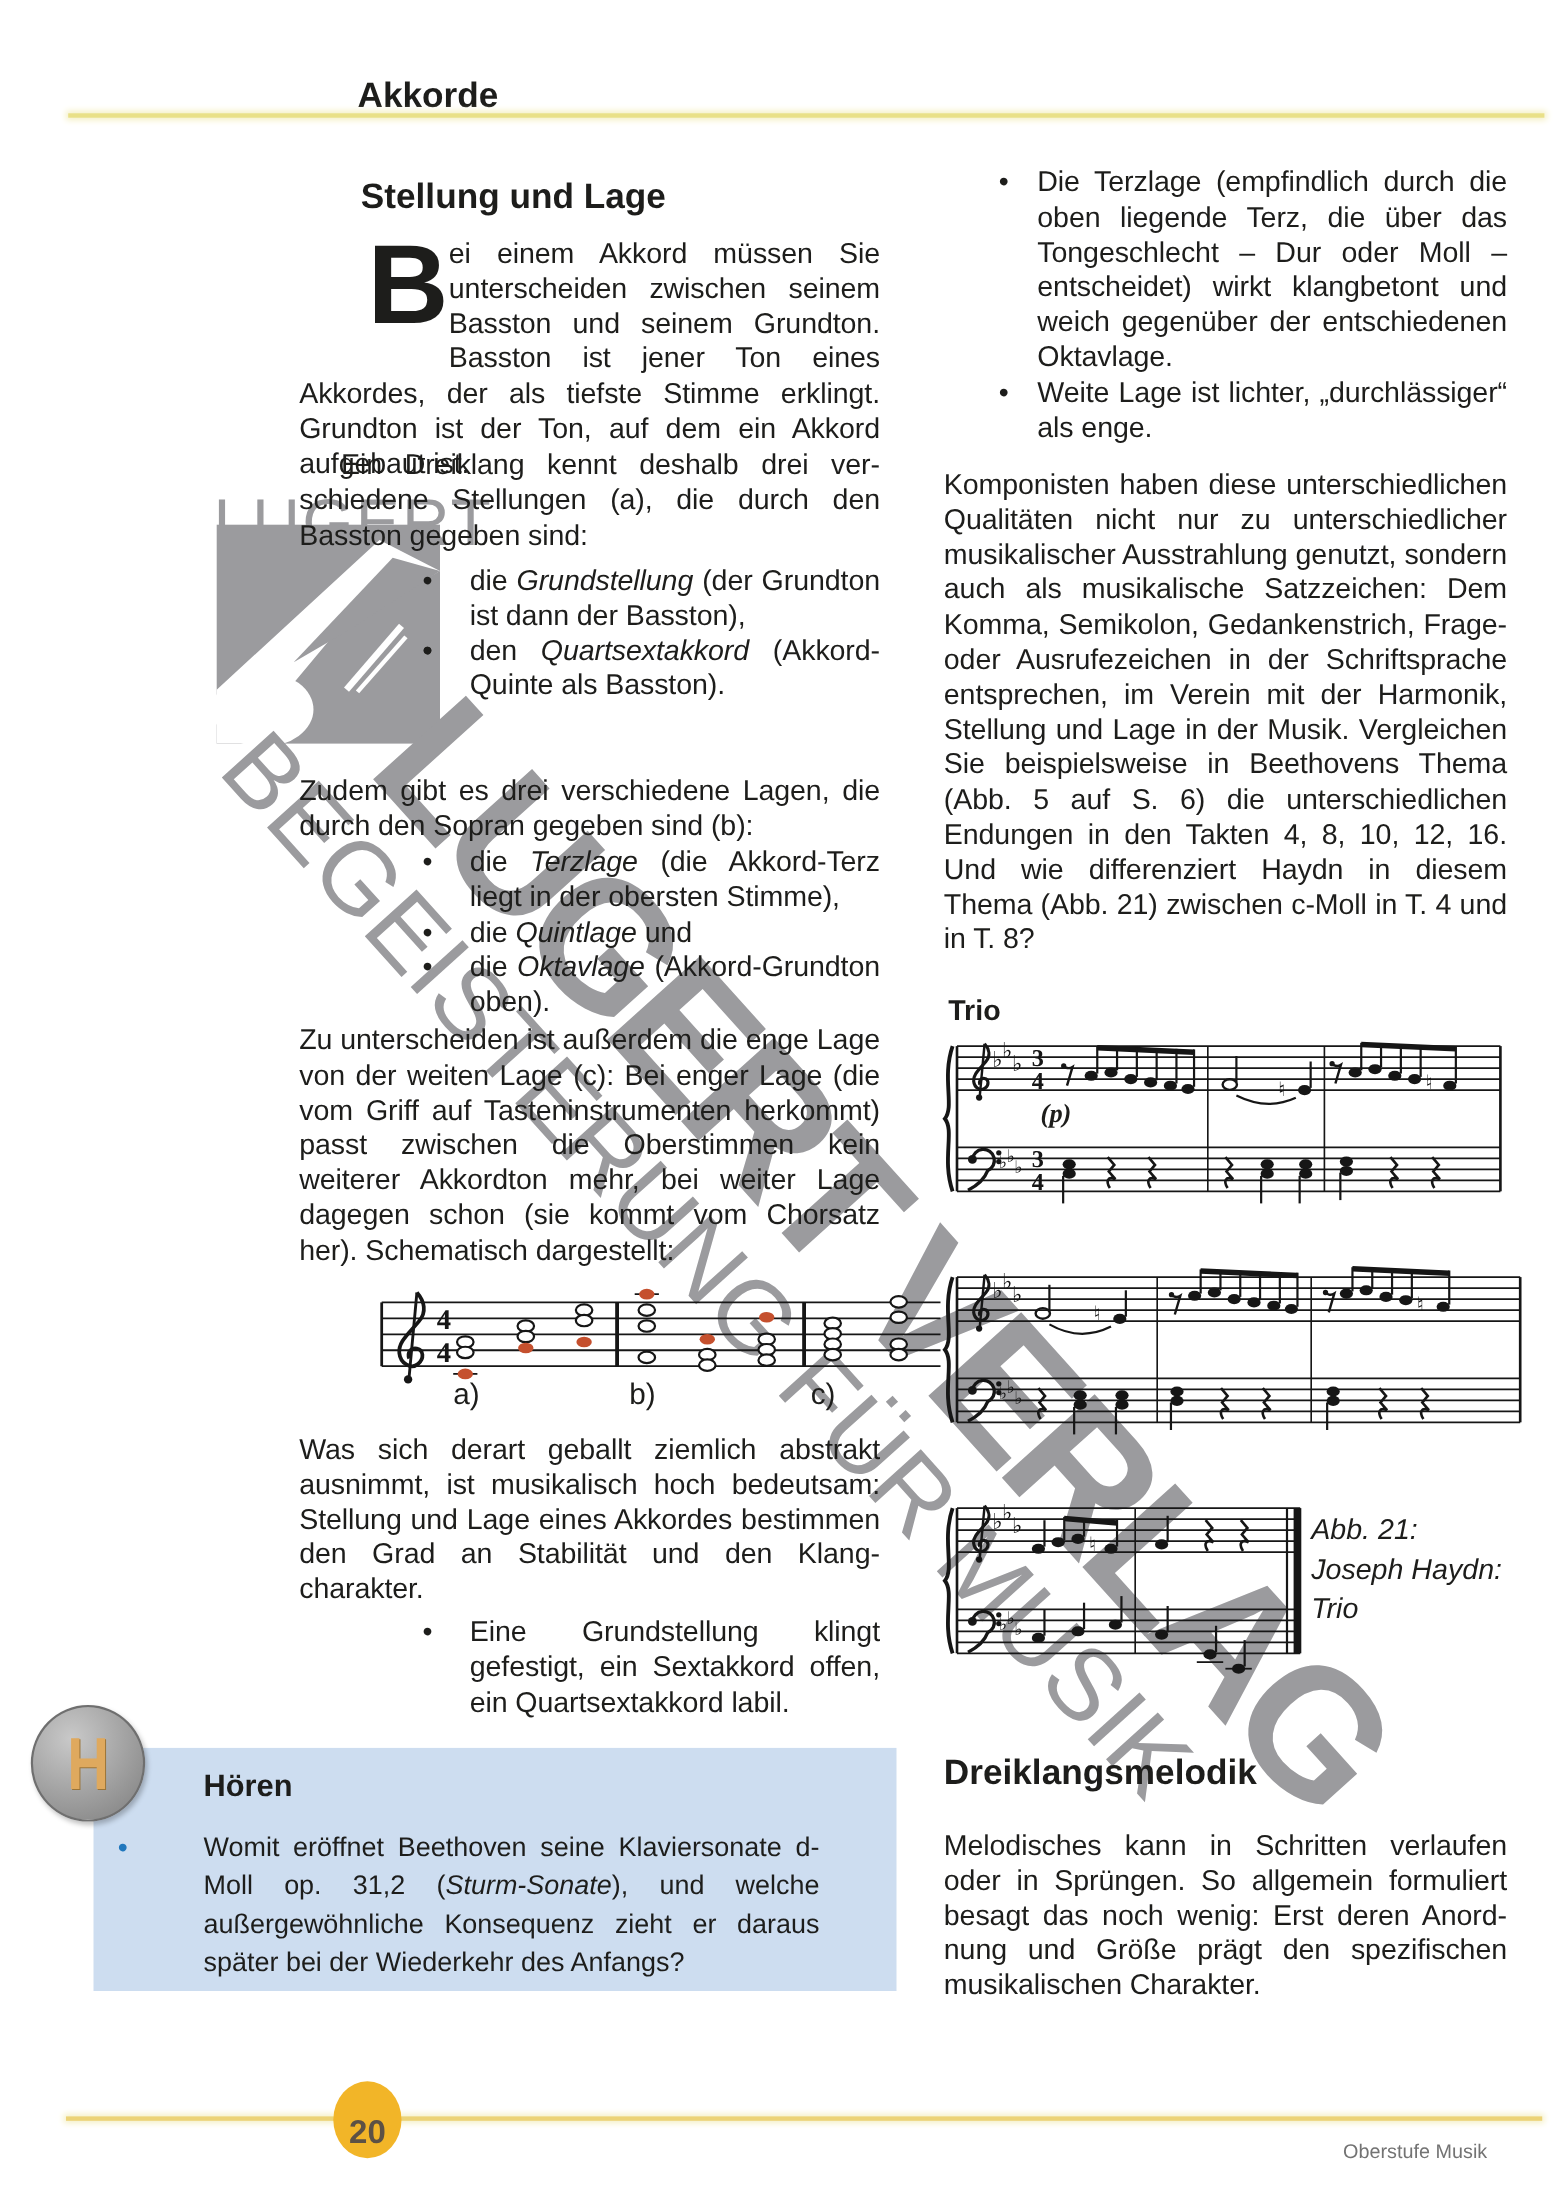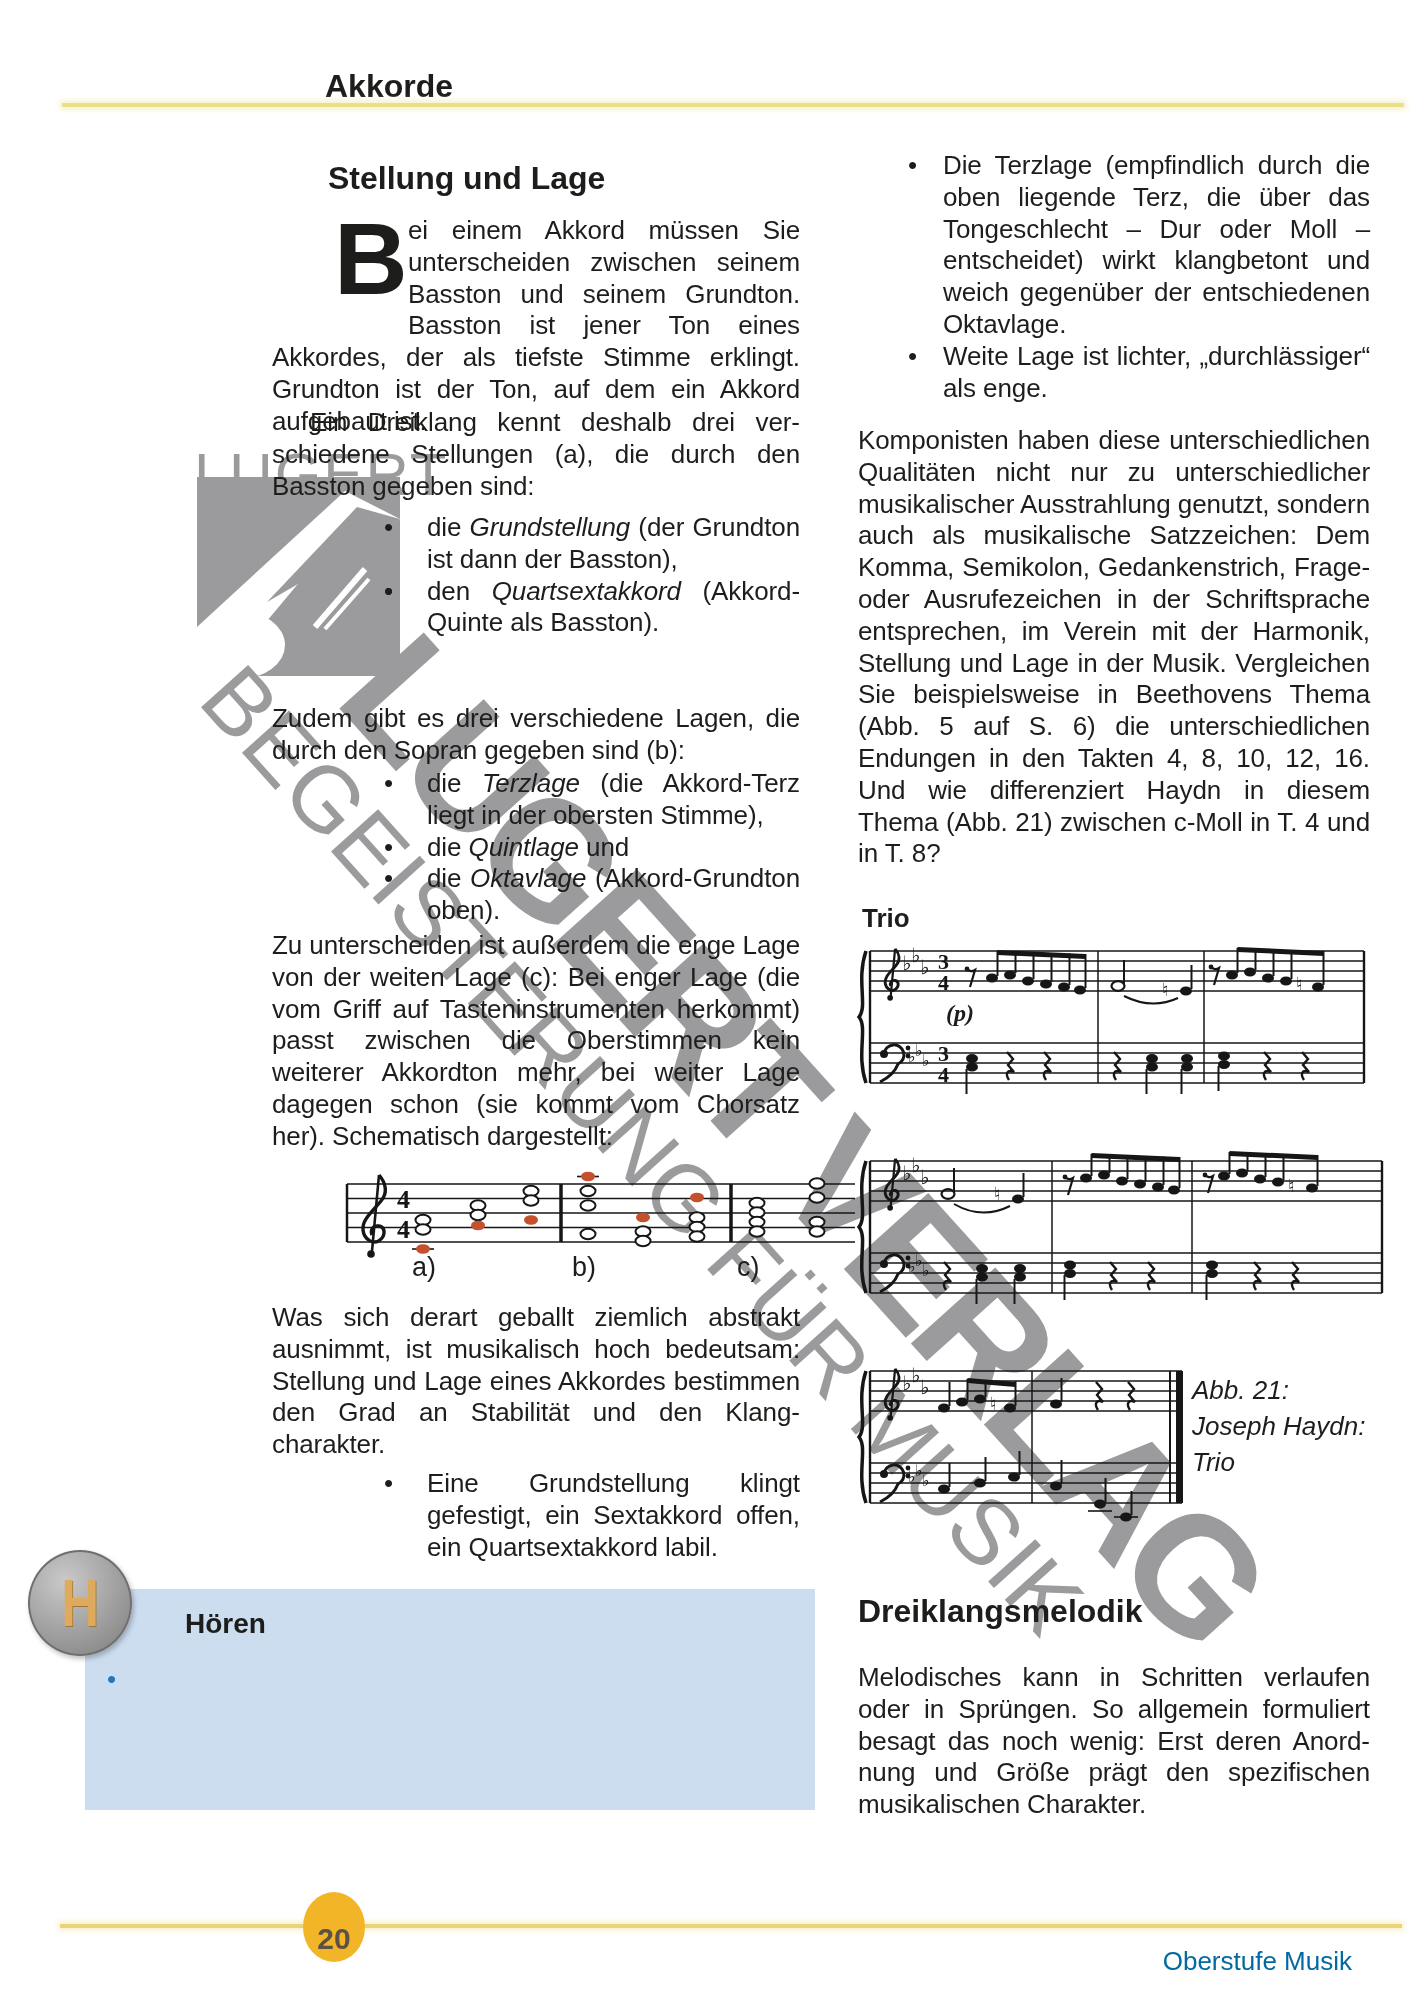--- a/index.html
+++ b/index.html
@@ -47,21 +47,21 @@
               text-shadow:1px 1px 0 #9a7438;}
   
   .fig-label{font-size:27px;}
   .trio-label{left:862px;top:903px;font-size:26px;font-weight:700;}
   .dyn{left:946px;top:1000px;font-family:"Liberation Serif",serif;font-style:italic;font-weight:700;font-size:24px;}
   .caption{left:1192px;top:1372px;width:175px;font-size:26px;font-style:italic;line-height:36px;}
   
   .pg-circle{left:303px;top:1892px;width:62px;height:70px;border-radius:50%;background:#f2b528;
              display:flex;align-items:center;justify-content:center;z-index:3;}
   .pg-circle span{font-size:30px;font-weight:700;color:#5c5145;margin-top:24px;}
-  .imprint{top:1946px;left:1060px;width:292px;text-align:right;font-size:26px;color:#0369a1;}
+  .imprint{top:1946px;left:1060px;width:292px;text-align:right;font-size:18px;color:#737373;}
   svg{display:block;overflow:visible;}
 </style>
 </head>
 <body>
 
 <div id="page">
 
   <div class="wm wm-logo-text">LUGERT</div>
   <div class="wm wm-logo-box">
     <svg width="203" height="199" viewBox="0 0 203 199">
@@ -196,20 +196,21 @@
     </div>
   </div>
 
   <div class="ct abs hbox"></div>
   <div class="ct abs badge">
     <span>H</span>
   </div>
   <div class="ct abs hbox-title">Hören</div>
   <div class="ct abs hbox-item li">
     <span class="dot">•</span>
+    <span class="li-text"><span>Womit eröffnet Beethoven seine Klaviersonate d-Moll op. 31,2 (</span><i>Sturm-Sonate</i><span>), und welche außergewöhn­liche Konsequenz zieht er daraus später bei der Wie­derkehr des Anfangs?</span></span>
   </div>
 
   <div class="ct abs body-text rightcol" style="top:150px;">
     <div class="li li-right">
       <span class="dot">•</span>
       <span class="li-text">Die Terzlage (empfindlich durch die oben liegende Terz, die über das Tongeschlecht – Dur oder Moll – entscheidet) wirkt klangbetont und weich gegenüber der entschie­denen Oktavlage.</span>
     </div>
     <div class="li li-right">
       <span class="dot">•</span>
       <span class="li-text">Weite Lage ist lichter, „durchlässi­ger“ als enge.</span>

